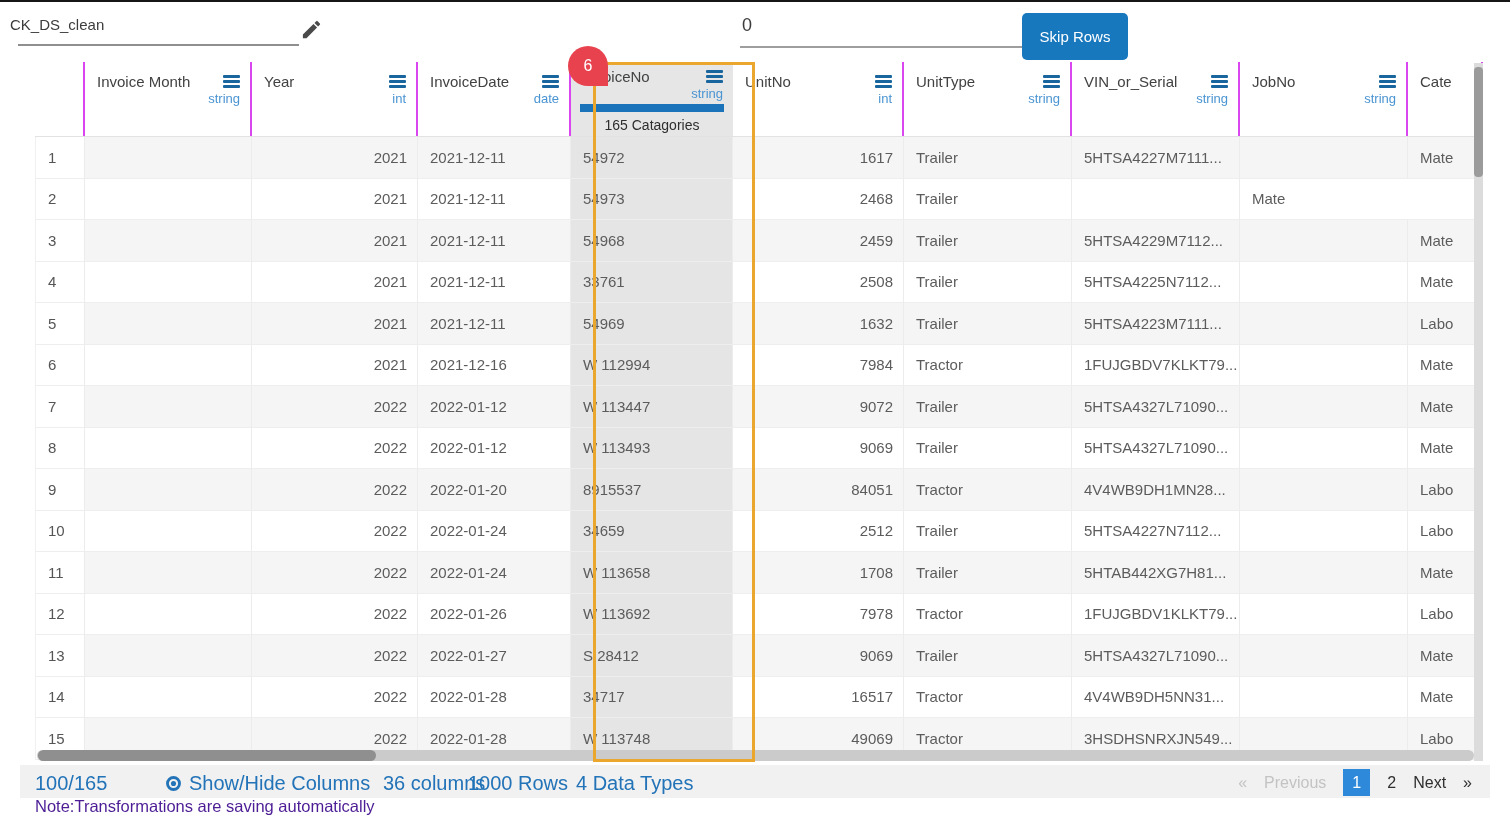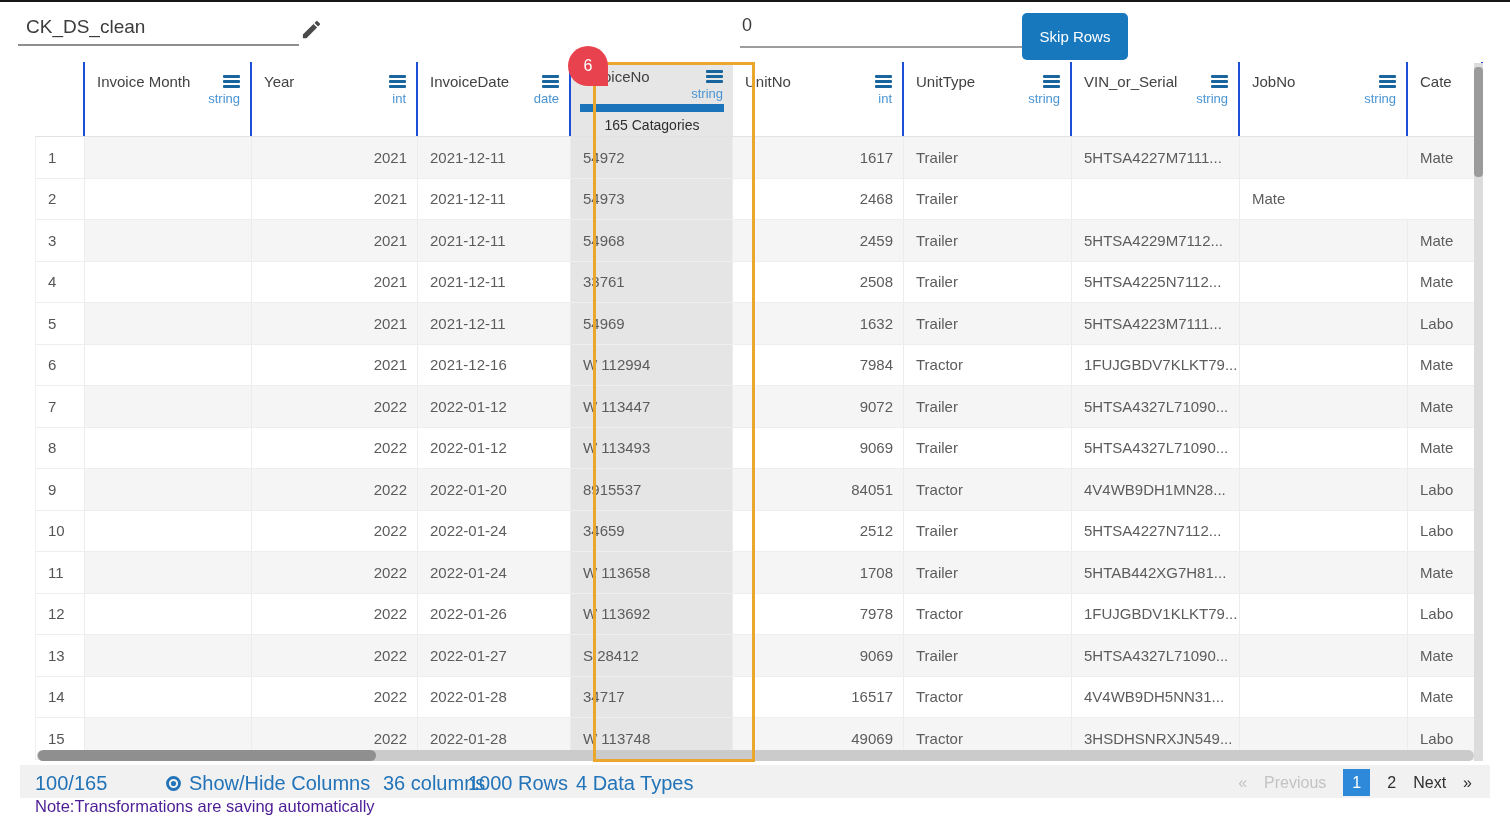--- a/index.html
+++ b/index.html
@@ -3,33 +3,33 @@
 <meta charset="utf-8">
 <style>
   * { margin:0; padding:0; box-sizing:border-box; }
   html,body { width:1510px; height:840px; background:#fff; font-family:"Liberation Sans", sans-serif; overflow:hidden; position:relative; }
   .abs { position:absolute; }
 
   
   #top-edge { left:0; top:0; width:1510px; height:2px; background:#161616; }
 
   
-  #ds-name { left:26px; top:16px; font-size:19px; color:#3c3c3c; }
+  #ds-name { left:10px; top:16px; font-size:15px; color:#3c3c3c; }
   #ds-underline { left:18px; top:44px; width:281px; height:2px; background:#8f8f8f; }
   #pencil { left:300px; top:18px; width:23px; height:23px; color:#4a4a4a; }
 
   
   #skip-value { left:742px; top:15px; font-size:18px; color:#3c3c3c; }
   #skip-underline { left:740px; top:46px; width:283px; height:2px; background:#9e9e9e; }
   #skip-btn { left:1022px; top:13px; width:106px; height:47px; background:#1878be; border:none; border-radius:5px; color:#fff; font-size:15px; font-family:"Liberation Sans",sans-serif; cursor:pointer; }
 
   
   #table { left:35px; top:62px; width:1448px; height:698px; background:#fff; }
   .hrow { display:flex; height:75px; border-bottom:1px solid #e2e2e2; background:#fff; }
-  .hcell { border-right:2px solid #1d4ed8; overflow:hidden; position:relative; background:#fff; }
+  .hcell { border-right:2px solid #d946ef; overflow:hidden; position:relative; background:#fff; }
   .hcell.sel { background:#e6e6e6; border-right:none; }
   .hlabelrow { display:flex; justify-content:space-between; align-items:center; padding:11px 10px 0 12px; }
   .hlabel { font-size:15px; color:#424242; white-space:nowrap; }
   .bars { display:inline-block; width:17px; cursor:pointer; }
   .bars i { display:block; height:3px; background:#19669e; margin:2px 0; border-radius:1px; }
   .htype { text-align:right; padding-right:10px; font-size:13px; color:#4a94d2; margin-top:1px; }
   .hbar { height:8px; background:#1b74ba; margin:3px 9px 0 9px; }
   .hcats { text-align:center; font-size:14px; color:#2e2e2e; margin-top:5px; }
   .sel .hlabelrow { padding-top:6px; }
 

